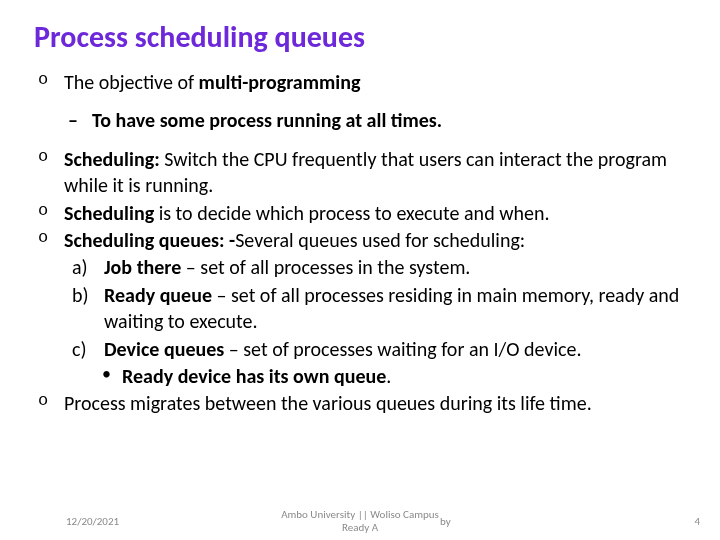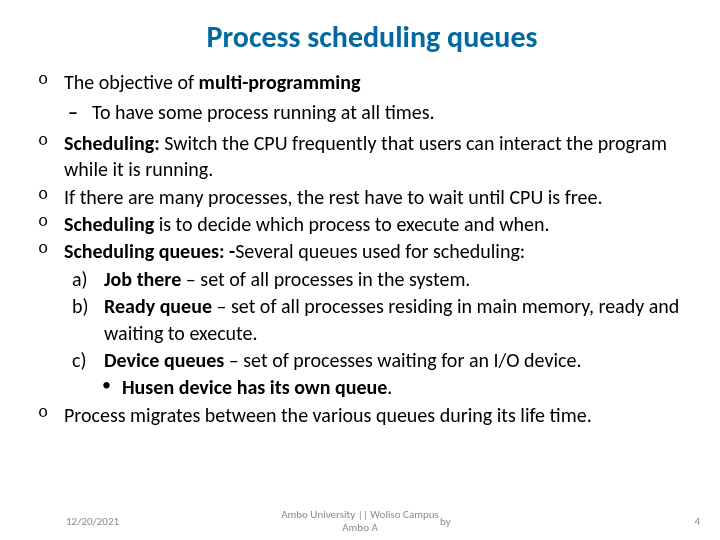--- a/index.html
+++ b/index.html
@@ -13,24 +13,23 @@
     overflow: hidden;
   }
   .slide {
     position: relative;
     width: 720px;
     height: 540px;
     box-sizing: border-box;
     padding: 18px 10px 0 34px;
   }
   .title {
-    text-align: center;
     font-size: 30px;
     font-weight: 700;
-    color: #0369a1;
+    color: #6d28d9;
     margin: 0 0 14px 0;
   }
   .content {
     font-size: 20px;
     line-height: 1.32;
   }
   .lvl1 {
     position: relative;
     padding-left: 30px;
     margin: 1px 0;
@@ -40,21 +39,22 @@
     position: absolute;
     left: 4px;
     top: 0;
     font-family: "Courier New", monospace;
     font-size: 17px;
     color: #000;
   }
   .lvl2dash {
     position: relative;
     padding-left: 58px;
-    margin: 4px 0;
+    margin: 12px 0;
+    font-weight: bold;
   }
   .lvl2dash::before {
     content: "–";
     position: absolute;
     left: 34px;
     top: 0;
     font-weight: 700;
   }
   .lvl2alpha {
     position: relative;
@@ -105,23 +105,20 @@
       <span>The objective of </span><span class="b">multi-programming</span>
     </div>
     <div class="lvl2dash">
       <span>To have some process running at all times.</span>
     </div>
 
     <div class="lvl1">
       <span class="b">Scheduling:</span><span> Switch the CPU frequently that users can interact the program while it is running.</span>
     </div>
 
-    <div class="lvl1">
-      <span>If there are many processes, the rest have to wait until CPU is free.</span>
-    </div>
 
     <div class="lvl1">
       <span class="b">Scheduling</span><span> is to decide which process to execute and when.</span>
     </div>
 
     <div class="lvl1">
       <span class="b">Scheduling queues: -</span><span>Several queues used for scheduling:</span>
     </div>
 
     <div class="lvl2alpha">
@@ -133,32 +130,32 @@
       <span class="marker">b)</span>
       <span class="b">Ready queue</span><span> – set of all processes residing in main memory, ready and waiting to execute.</span>
     </div>
 
     <div class="lvl2alpha">
       <span class="marker">c)</span>
       <span class="b">Device queues</span><span> – set of processes waiting for an I/O device.</span>
     </div>
 
     <div class="lvl3dot">
-      <span class="b">Husen device has its own queue</span><span>.</span>
+      <span class="b">Ready device has its own queue</span><span>.</span>
     </div>
 
     <div class="lvl1">
       <span>Process migrates between the various queues during its life time.</span>
     </div>
 
   </div>
 
   <div class="footer">
     <div class="date">12/20/2021</div>
     <div class="center">
       <span>Ambo University || Woliso Campus</span><br>
-      <span>Ambo A</span>
+      <span>Ready A</span>
     </div>
     <div class="by">by</div>
     <div class="page">4</div>
   </div>
 
 </div>
 
 </body></html>

